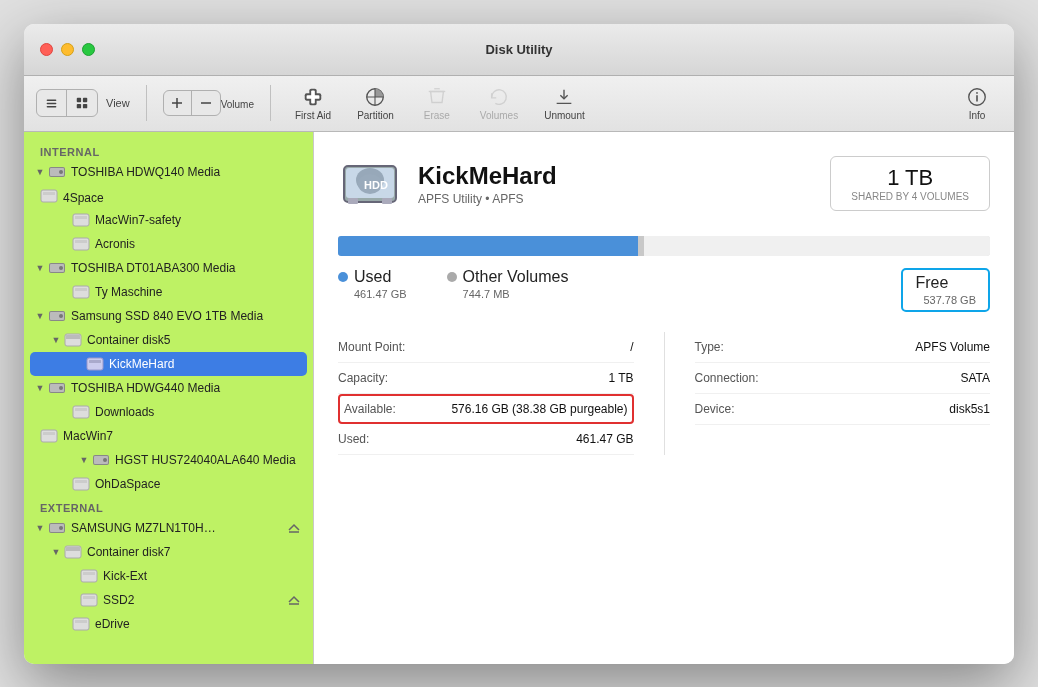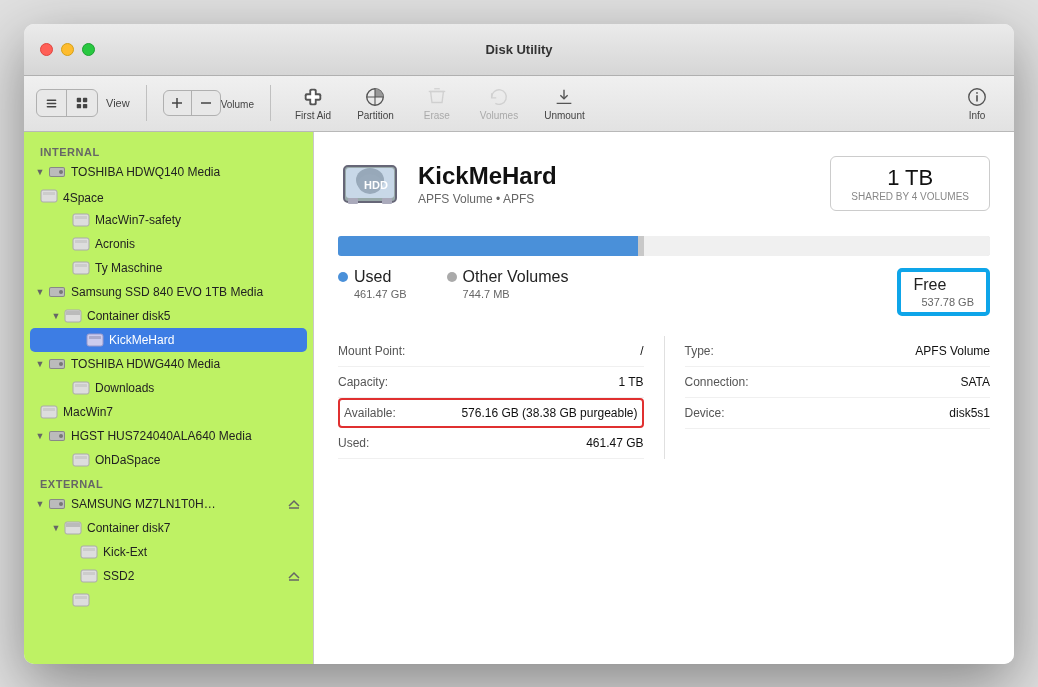--- a/index.html
+++ b/index.html
@@ -295,29 +295,29 @@
       font-weight: 400;
       color: #222;
     }
     .legend-value {
       font-size: 11px;
       color: #666;
       margin-left: 16px;
     }
     .legend-free {
       margin-left: auto;
-      border: 4px solid #0ea5e9;
+      border: 2px solid #0ea5e9;
       border-radius: 5px;
       padding: 4px 12px;
     }
     .legend-free .legend-label { color: #222; }
     
     .info-tables {
       display: flex;
-      gap: 0;
+      gap: 10px;
       margin-top: 20px;
     }
     .info-col {
       flex: 1;
     }
     .info-row {
       display: flex;
       border-bottom: 1px solid #f0f0f0;
       padding: 8px 0;
       align-items: baseline;
@@ -497,65 +497,74 @@
 
       <div class="sidebar-item" style="padding-left:32px;">
         <span class="disclosure empty"></span>
         <svg class="item-icon" viewBox="0 0 18 18" fill="none">
           <rect x="1" y="3" width="16" height="12" rx="2" fill="#ddd" stroke="#aaa" stroke-width="1"></rect>
           <rect x="3" y="5" width="12" height="3" rx="0.5" fill="#ccc"></rect>
         </svg>
         <span class="item-label">Acronis</span>
       </div>
 
-
-      <div class="sidebar-item" style="padding-left:32px;">
-        <span class="disclosure empty"></span>
-        <svg class="item-icon" viewBox="0 0 18 18" fill="none">
-          <rect x="1" y="3" width="16" height="12" rx="2" fill="#ddd" stroke="#aaa" stroke-width="1"></rect>
-          <rect x="3" y="5" width="12" height="3" rx="0.5" fill="#ccc"></rect>
-        </svg>
-        <span class="item-label">Ty Maschine</span>
-      </div>
-
       <div class="sidebar-item" style="padding-left:8px;">
         <span class="disclosure open"></span>
         <svg class="item-icon" viewBox="0 0 18 18" fill="none">
           <rect x="1" y="4" width="16" height="10" rx="2" fill="#888"></rect>
           <rect x="2" y="5" width="14" height="8" rx="1" fill="#bbb"></rect>
           <circle cx="13" cy="9" r="2" fill="#777"></circle>
         </svg>
-        <span class="item-label">Samsung SSD 840 EVO 1TB Media</span>
-      </div>
-
-      <div class="sidebar-item" style="padding-left:24px;">
-        <span class="disclosure open"></span>
-        <svg class="item-icon" viewBox="0 0 18 18" fill="none">
-          <rect x="1" y="3" width="16" height="12" rx="2" fill="#ddd" stroke="#aaa" stroke-width="1"></rect>
-          <rect x="2" y="4" width="14" height="4" rx="0.5" fill="#bbb"></rect>
-        </svg>
-        <span class="item-label">Container disk5</span>
-      </div>
-
-      <div class="sidebar-item selected" style="padding-left:40px;">
-        <span class="disclosure empty"></span>
-        <svg class="item-icon" viewBox="0 0 18 18" fill="none">
-          <rect x="1" y="3" width="16" height="12" rx="2" fill="#cce" stroke="#99c" stroke-width="1"></rect>
-          <rect x="3" y="5" width="12" height="3" rx="0.5" fill="#aac"></rect>
-        </svg>
-        <span class="item-label">KickMeHard</span>
+        <span class="item-label">TOSHIBA DT01ABA300 Media</span>
+      </div>
+
+      <div class="sidebar-item" style="padding-left:32px;">
+        <span class="disclosure empty"></span>
+        <svg class="item-icon" viewBox="0 0 18 18" fill="none">
+          <rect x="1" y="3" width="16" height="12" rx="2" fill="#ddd" stroke="#aaa" stroke-width="1"></rect>
+          <rect x="3" y="5" width="12" height="3" rx="0.5" fill="#ccc"></rect>
+        </svg>
+        <span class="item-label">Ty Maschine</span>
       </div>
 
       <div class="sidebar-item" style="padding-left:8px;">
         <span class="disclosure open"></span>
         <svg class="item-icon" viewBox="0 0 18 18" fill="none">
           <rect x="1" y="4" width="16" height="10" rx="2" fill="#888"></rect>
           <rect x="2" y="5" width="14" height="8" rx="1" fill="#bbb"></rect>
           <circle cx="13" cy="9" r="2" fill="#777"></circle>
         </svg>
+        <span class="item-label">Samsung SSD 840 EVO 1TB Media</span>
+      </div>
+
+      <div class="sidebar-item" style="padding-left:24px;">
+        <span class="disclosure open"></span>
+        <svg class="item-icon" viewBox="0 0 18 18" fill="none">
+          <rect x="1" y="3" width="16" height="12" rx="2" fill="#ddd" stroke="#aaa" stroke-width="1"></rect>
+          <rect x="2" y="4" width="14" height="4" rx="0.5" fill="#bbb"></rect>
+        </svg>
+        <span class="item-label">Container disk5</span>
+      </div>
+
+      <div class="sidebar-item selected" style="padding-left:40px;">
+        <span class="disclosure empty"></span>
+        <svg class="item-icon" viewBox="0 0 18 18" fill="none">
+          <rect x="1" y="3" width="16" height="12" rx="2" fill="#cce" stroke="#99c" stroke-width="1"></rect>
+          <rect x="3" y="5" width="12" height="3" rx="0.5" fill="#aac"></rect>
+        </svg>
+        <span class="item-label">KickMeHard</span>
+      </div>
+
+      <div class="sidebar-item" style="padding-left:8px;">
+        <span class="disclosure open"></span>
+        <svg class="item-icon" viewBox="0 0 18 18" fill="none">
+          <rect x="1" y="4" width="16" height="10" rx="2" fill="#888"></rect>
+          <rect x="2" y="5" width="14" height="8" rx="1" fill="#bbb"></rect>
+          <circle cx="13" cy="9" r="2" fill="#777"></circle>
+        </svg>
         <span class="item-label">TOSHIBA HDWG440 Media</span>
       </div>
 
       <div class="sidebar-item" style="padding-left:32px;">
         <span class="disclosure empty"></span>
         <svg class="item-icon" viewBox="0 0 18 18" fill="none">
           <rect x="1" y="3" width="16" height="12" rx="2" fill="#ddd" stroke="#aaa" stroke-width="1"></rect>
           <rect x="3" y="5" width="12" height="3" rx="0.5" fill="#ccc"></rect>
         </svg>
         <span class="item-label">Downloads</span>
@@ -563,21 +572,21 @@
 
       <div class="sidebar-item" style="">
         <span class="disclosure empty"></span>
         <svg class="item-icon" viewBox="0 0 18 18" fill="none">
           <rect x="1" y="3" width="16" height="12" rx="2" fill="#ddd" stroke="#aaa" stroke-width="1"></rect>
           <rect x="3" y="5" width="12" height="3" rx="0.5" fill="#ccc"></rect>
         </svg>
         <span class="item-label">MacWin7</span>
       </div>
 
-      <div class="sidebar-item" style="padding-left:8px;">
+      <div class="sidebar-item" style="padding-left:8px;margin-left:44px;">
         <span class="disclosure open"></span>
         <svg class="item-icon" viewBox="0 0 18 18" fill="none">
           <rect x="1" y="4" width="16" height="10" rx="2" fill="#888"></rect>
           <rect x="2" y="5" width="14" height="8" rx="1" fill="#bbb"></rect>
           <circle cx="13" cy="9" r="2" fill="#777"></circle>
         </svg>
         <span class="item-label">HGST HUS724040ALA640 Media</span>
       </div>
 
       <div class="sidebar-item" style="padding-left:32px;">
@@ -635,20 +644,21 @@
           <line x1="2" y1="11" x2="12" y2="11" stroke="#666" stroke-width="1.5"></line>
         </svg>
       </div>
 
       <div class="sidebar-item" style="padding-left:32px;">
         <span class="disclosure empty"></span>
         <svg class="item-icon" viewBox="0 0 18 18" fill="none">
           <rect x="1" y="3" width="16" height="12" rx="2" fill="#ddd" stroke="#aaa" stroke-width="1"></rect>
           <rect x="3" y="5" width="12" height="3" rx="0.5" fill="#ccc"></rect>
         </svg>
+        <span class="item-label">eDrive</span>
       </div>
     </div>
 
     <div class="detail">
 
       <div class="volume-header">
 
         <div class="volume-icon">
           <svg viewBox="0 0 64 64" fill="none" xmlns="http://www.w3.org/2000/svg">
             <rect x="6" y="14" width="52" height="36" rx="4" fill="#9aa" stroke="#667" stroke-width="2"></rect>
@@ -656,21 +666,21 @@
 
             <ellipse cx="32" cy="28" rx="14" ry="12" fill="#778899" opacity="0.6"></ellipse>
             <ellipse cx="32" cy="32" rx="12" ry="10" fill="#9ab"></ellipse>
             <text x="26" y="37" font-size="11" fill="white" font-weight="bold">HDD</text>
             <rect x="10" y="46" width="10" height="6" rx="1" fill="#aab"></rect>
             <rect x="44" y="46" width="10" height="6" rx="1" fill="#aab"></rect>
           </svg>
         </div>
         <div class="volume-info">
           <div class="volume-name">KickMeHard</div>
-          <div class="volume-sub">APFS Volume • APFS</div>
+          <div class="volume-sub">APFS Utility • APFS</div>
         </div>
         <div class="volume-size-box">
           <div class="volume-size-num">1 TB</div>
           <div class="volume-size-label">SHARED BY 4 VOLUMES</div>
         </div>
       </div>
 
       <div class="storage-bar-container">
         <div class="storage-bar">
           <div class="bar-used" style="width:46%"></div>

